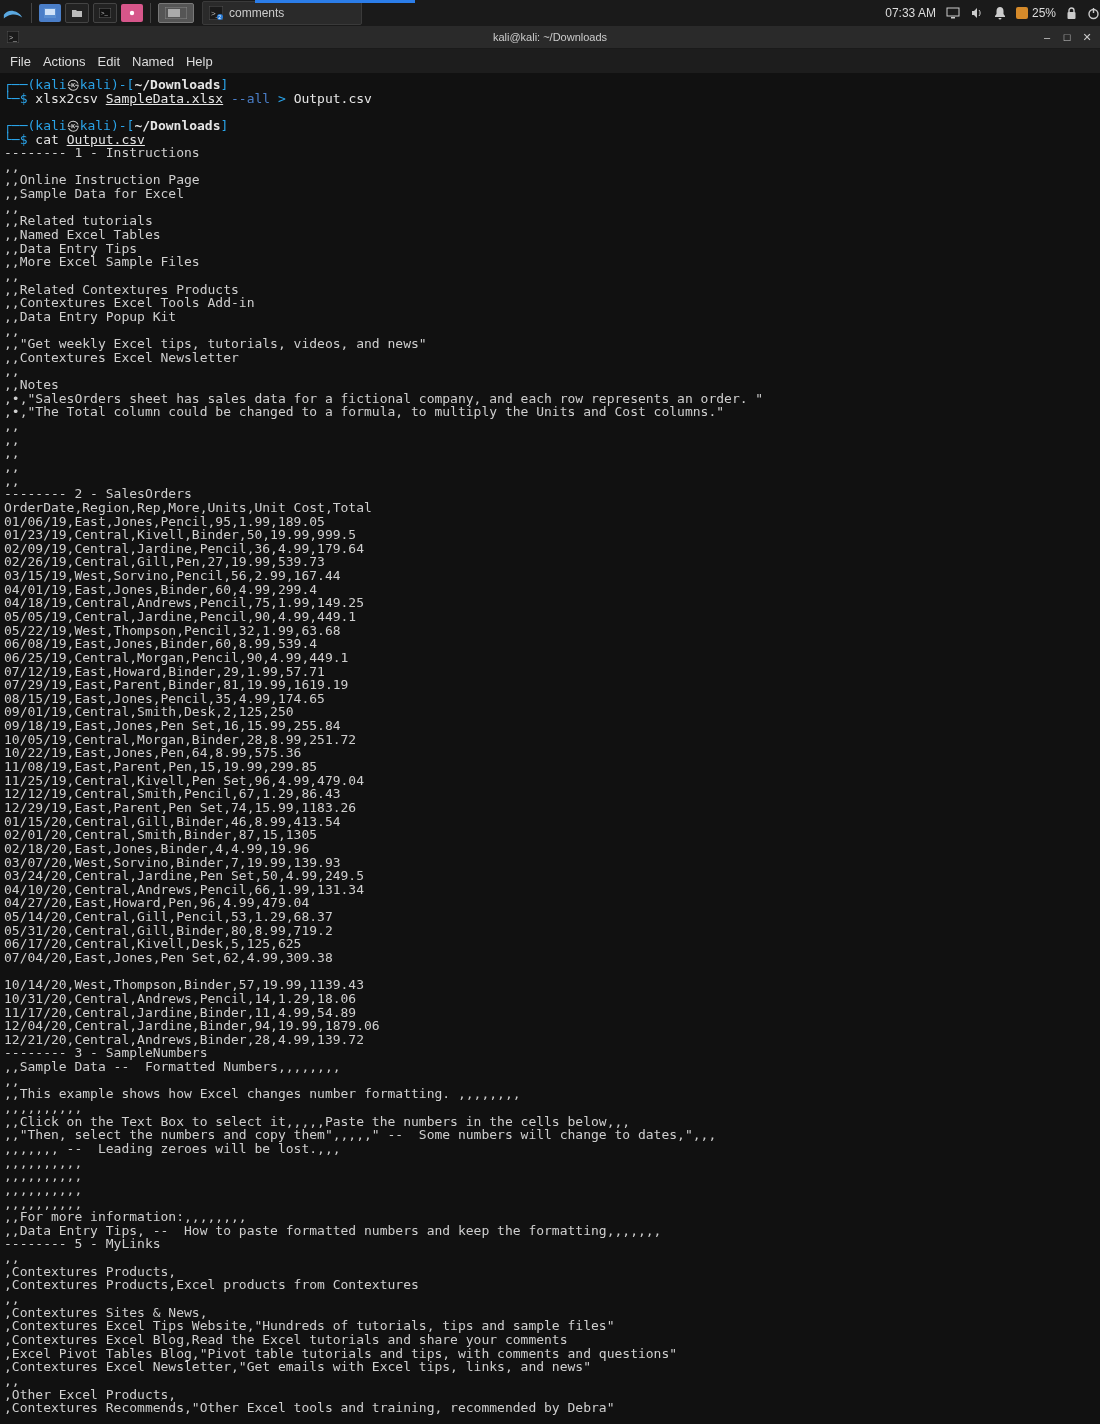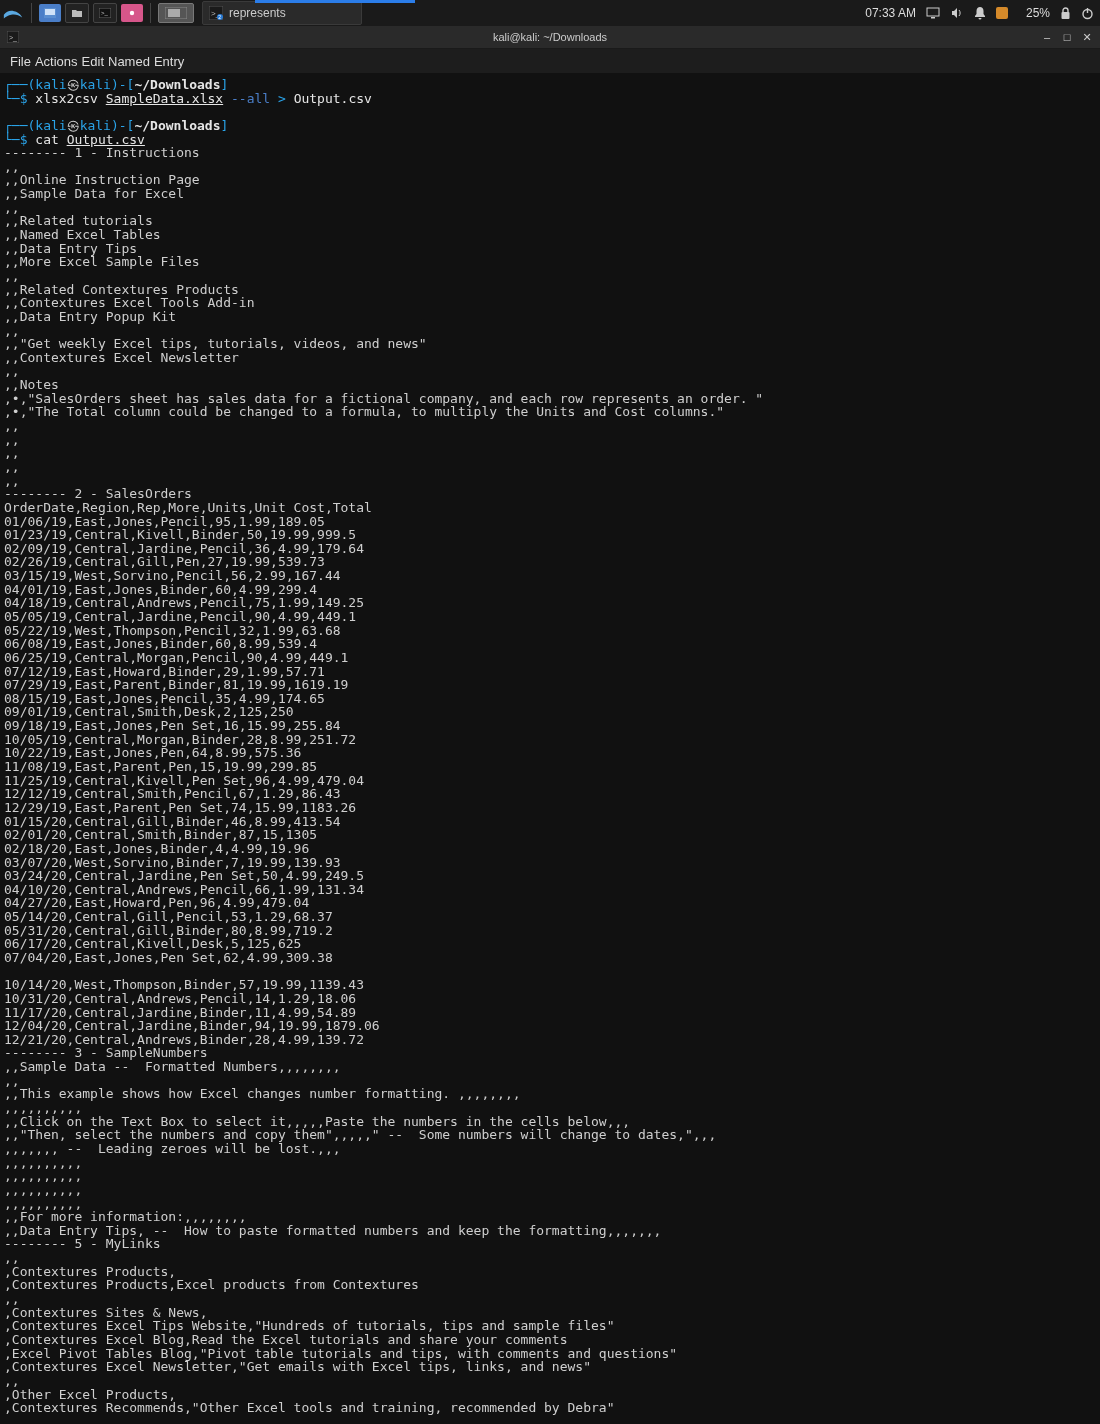--- a/index.html
+++ b/index.html
@@ -9,34 +9,34 @@
   .tb-sep{width:1px;height:20px;background:#444;margin:0 5px;align-self:center}
   .tb-icon{width:22px;height:18px;margin:0 2px;display:flex;align-items:center;justify-content:center;border-radius:2px;cursor:pointer}
   .tb-logo{width:26px;height:26px;display:flex;align-items:center;justify-content:center;cursor:pointer}
   .tb-icon.blue{background:#4a7ec8}
   .tb-icon.dark{background:#222;border:1px solid #444;color:#ccc}
   .tb-icon.pink{background:#d6568a}
   .tb-icon.grey{background:#555;border:1px solid #787878;color:#fff;position:relative}
   .tb-icon svg,.tb-logo svg{display:block}
   .task-active{display:flex;align-items:center;gap:6px;background:#2a2a2a;border:1px solid #3a3a3a;padding:0 12px 0 6px;margin-left:6px;height:22px;align-self:center;border-radius:2px;cursor:pointer;min-width:140px}
   .task-hl{position:absolute;top:0;left:255px;width:160px;height:3px;background:#2b7de9}
-  .tb-right{margin-left:auto;display:flex;align-items:center;gap:10px;padding-right:6px}
+  .tb-right{margin-left:auto;display:flex;align-items:center;gap:10px;}
   .tb-right span{font-size:12px;color:#ddd}
-  .battery-badge{display:flex;align-items:center;gap:18px}
+  .battery-badge{display:flex;align-items:center;gap:4px}
   .battery-sq{width:12px;height:12px;background:#d58a2a;border-radius:2px}
   .tray-icon{display:flex;align-items:center;justify-content:center;cursor:pointer}
   .tray-icon svg{display:block}
   
   .termwin{position:absolute;top:26px;left:0;right:0;bottom:0;background:#86efac;display:flex;flex-direction:column}
   .titlebar{height:22px;background:#2a2a2a;display:flex;align-items:center;position:relative;font-size:11px;color:#ccc;border-bottom:1px solid #1a1a1a}
   .titlebar .ticon{width:18px;height:18px;margin-left:4px;display:flex;align-items:center;justify-content:center}
   .titlebar .title{position:absolute;left:50%;transform:translateX(-50%)}
   .titlebar .winbtns{margin-left:auto;display:flex;gap:6px;padding-right:6px}
   .titlebar .winbtn{width:14px;height:14px;display:flex;align-items:center;justify-content:center;color:#ccc;cursor:pointer}
-  .menubar{height:24px;background:#1d1d1d;display:flex;align-items:center;gap:4px;padding:0 10px;font-size:13px;color:#ddd;border-bottom:1px solid #111}
+  .menubar{height:24px;background:#1d1d1d;display:flex;align-items:center;gap:12px;padding:0 10px;font-size:13px;color:#ddd;border-bottom:1px solid #111}
   .menubar span{cursor:pointer}
   .termbody{flex:1;overflow:auto;background:#111;padding:4px 4px 0 4px}
   pre{margin:0;font-family:"DejaVu Sans Mono",Menlo,Consolas,monospace;font-size:13px;line-height:1.05;white-space:pre;color:#cfcfcf}
   .p-user{color:#2aa3e8}
   .p-at{color:#ccc}
   .p-host{color:#2aa3e8}
   .p-path{color:#e6e6e6;font-weight:bold}
   .p-dash{color:#2aa3e8}
   .p-dollar{color:#2aa3e8}
   .cmd{color:#e6e6e6}
@@ -88,21 +88,21 @@
           <rect x="3" y="2" width="12" height="8" fill="#aaa"></rect>
         </svg>
     </div>
     <div class="task-active">
       <svg width="14" height="14" viewBox="0 0 14 14">
           <rect width="14" height="14" fill="#1a1a1a" stroke="#555"></rect>
           <text x="2" y="10" font-size="8" fill="#bbb">&gt;_</text>
           <circle cx="11" cy="11" r="3" fill="#2a7bd4"></circle>
           <text x="9.2" y="13" font-size="5" fill="#fff">2</text>
         </svg>
-      <span>represents</span>
+      <span>comments</span>
     </div>
   </div>
   <div class="tb-right">
     <span>07:33 AM</span>
     <span class="tray-icon">
       <svg width="14" height="12" viewBox="0 0 14 12">
           <rect x="1" y="1" width="12" height="8" fill="none" stroke="#ccc"></rect>
           <rect x="5" y="10" width="4" height="1.5" fill="#ccc"></rect>
         </svg>
     </span>
@@ -149,21 +149,21 @@
       <div class="winbtn">–</div>
       <div class="winbtn">□</div>
       <div class="winbtn">✕</div>
     </div>
   </div>
   <div class="menubar">
     <span>File</span>
     <span>Actions</span>
     <span>Edit</span>
     <span>Named</span>
-    <span>Entry</span>
+    <span>Help</span>
   </div>
   <div class="termbody">
 <pre><span class="p-dash">┌──(</span><span class="p-user">kali</span><span class="p-at">㉿</span><span class="p-host">kali</span><span class="p-dash">)-[</span><span class="p-path">~/Downloads</span><span class="p-dash">]</span>
 <span class="p-dash">└─</span><span class="p-dollar">$</span> <span class="cmd">xlsx2csv</span> <span class="cmd-file">SampleData.xlsx</span> <span class="cmd-flag">--all</span> <span class="cmd-op">&gt;</span> <span class="cmd-arg">Output.csv</span>
 
 <span class="p-dash">┌──(</span><span class="p-user">kali</span><span class="p-at">㉿</span><span class="p-host">kali</span><span class="p-dash">)-[</span><span class="p-path">~/Downloads</span><span class="p-dash">]</span>
 <span class="p-dash">└─</span><span class="p-dollar">$</span> <span class="cmd">cat</span> <span class="cmd-file">Output.csv</span>
 <span class="sheet-sep">-------- 1 - Instructions</span>
 <span>,,
 ,,Online Instruction Page

